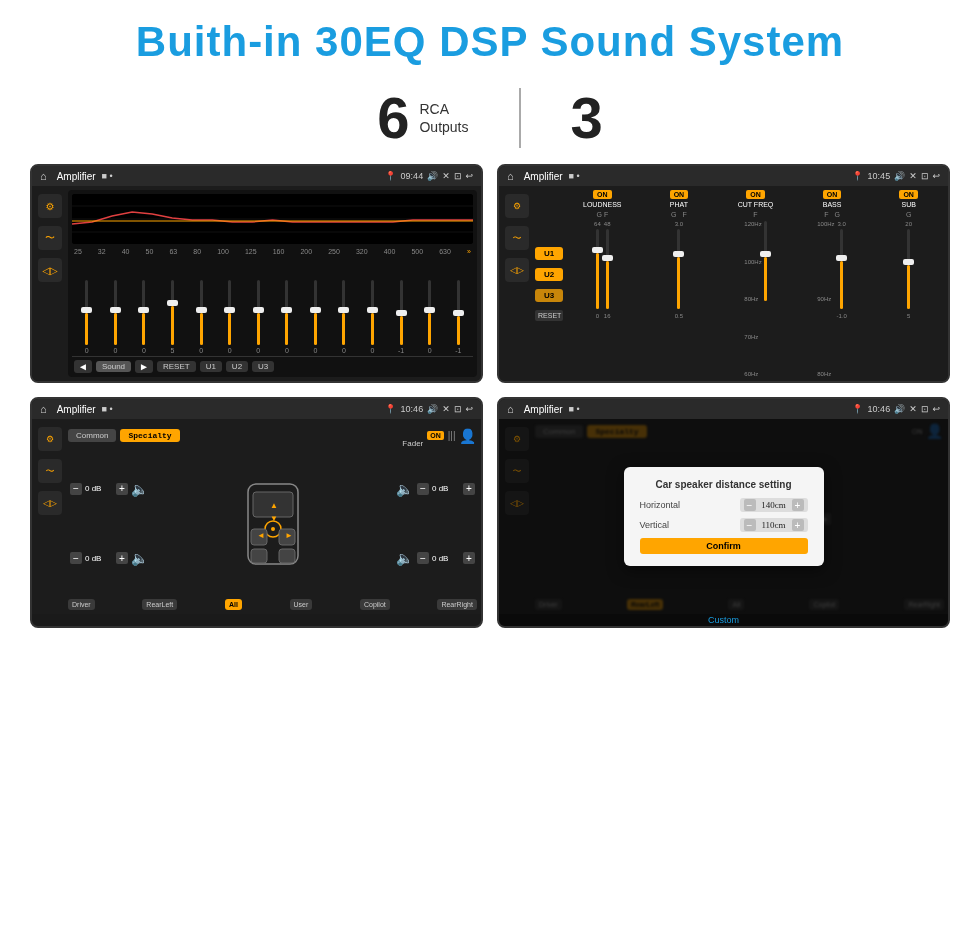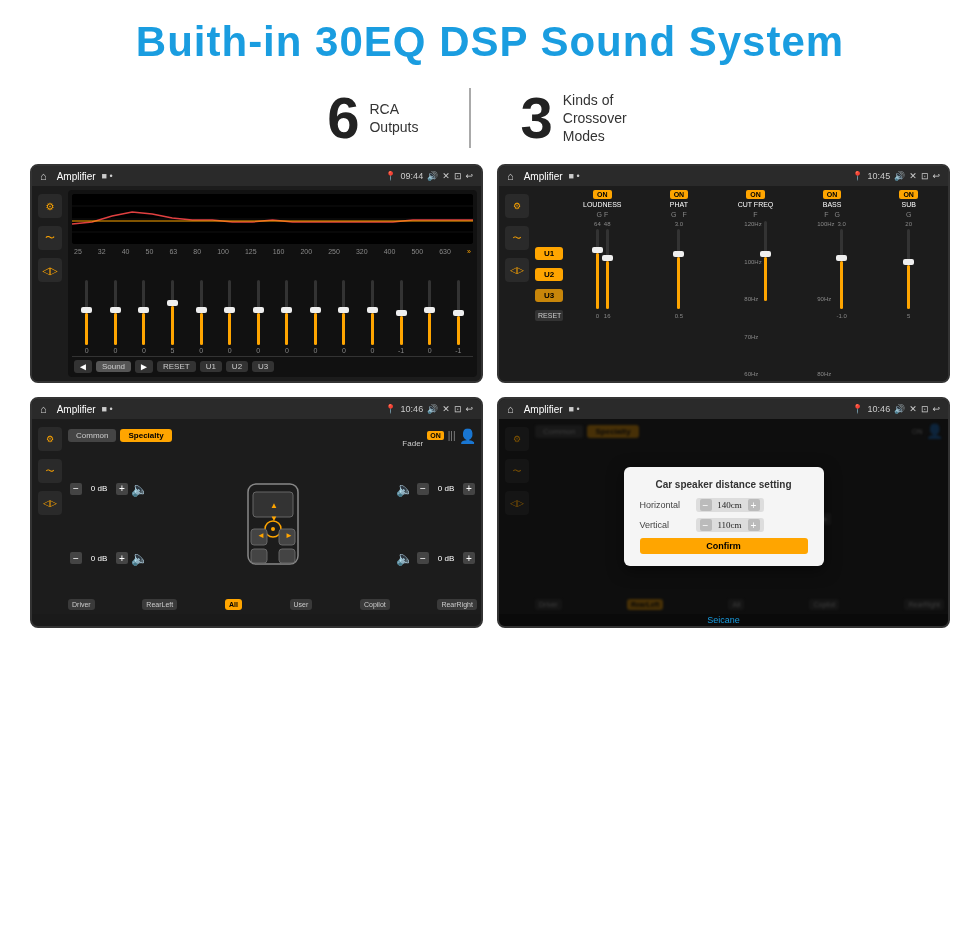--- a/index.html
+++ b/index.html
@@ -262,20 +262,21 @@
       background: #444;
       color: #ccc;
       font-size: 8px;
       padding: 2px 8px;
       border-radius: 3px;
     }
     .tab-btn.active {
       background: #ffa500;
       color: #000;
       font-weight: bold;
+      font-family: Liberation Mono, monospace;
     }
     .on-small {
       background: #ffa500;
       color: #000;
       font-size: 7px;
       font-weight: bold;
       padding: 1px 3px;
       border-radius: 2px;
     }
     .spk-control {
@@ -294,21 +295,21 @@
       align-items: center;
       justify-content: center;
       font-size: 10px;
       color: #fff;
       cursor: pointer;
     }
     .db-val {
       font-size: 8px;
       color: #fff;
       min-width: 28px;
-      text-align: center;
+      text-align: left;
     }
     .pos-btn {
       background: #3a3a3a;
       color: #ccc;
       font-size: 7px;
       padding: 2px 4px;
       border-radius: 3px;
       text-align: center;
     }
     .pos-btn.highlight {
@@ -337,23 +338,22 @@
     .dialog-title {
       font-size: 10px;
       font-weight: bold;
       color: #333;
       margin-bottom: 8px;
       text-align: center;
     }
     .dialog-row {
       display: flex;
       align-items: center;
-      justify-content: flex-start;
+      justify-content: space-between;
       margin-bottom: 6px;
-      gap: 6px;
     }
     .dialog-field-label {
       font-size: 9px;
       color: #444;
       min-width: 50px;
     }
     .dialog-input-group {
       display: flex;
       align-items: center;
       gap: 3px;
@@ -400,21 +400,20 @@
 
 <div class="stats-row">
   <div class="stat-item">
     <span class="stat-number">6</span>
     <span class="stat-label">RCA<br>Outputs</span>
   </div>
   <div class="stat-divider"></div>
   <div class="stat-divider"></div>
   <div class="stat-item">
     <span class="stat-number">3</span>
-    <span class="stat-label">Kinds of<br>Crossover Modes</span>
   </div>
 </div>
 
 <div class="screenshots-grid">
 
   <div class="screen-container screen-wrapper">
     <div class="status-bar">
       <span class="home-icon">⌂</span>
       <span class="title">Amplifier</span>
       <span style="font-size:9px;color:#ccc;">■ •</span>
@@ -883,16 +882,16 @@
             <div class="dialog-input-group">
               <span class="minus-btn" style="background:#bbb;">−</span>
               <span class="dialog-value">110cm</span>
               <span class="plus-btn" style="background:#bbb;">+</span>
             </div>
           </div>
           <div class="dialog-confirm-btn">Confirm</div>
         </div>
       </div>
     </div>
-    <div class="seicane-watermark">Seicane</div>
+    <div class="seicane-watermark">Custom</div>
   </div>
 
 </div>
 
 </body></html>

